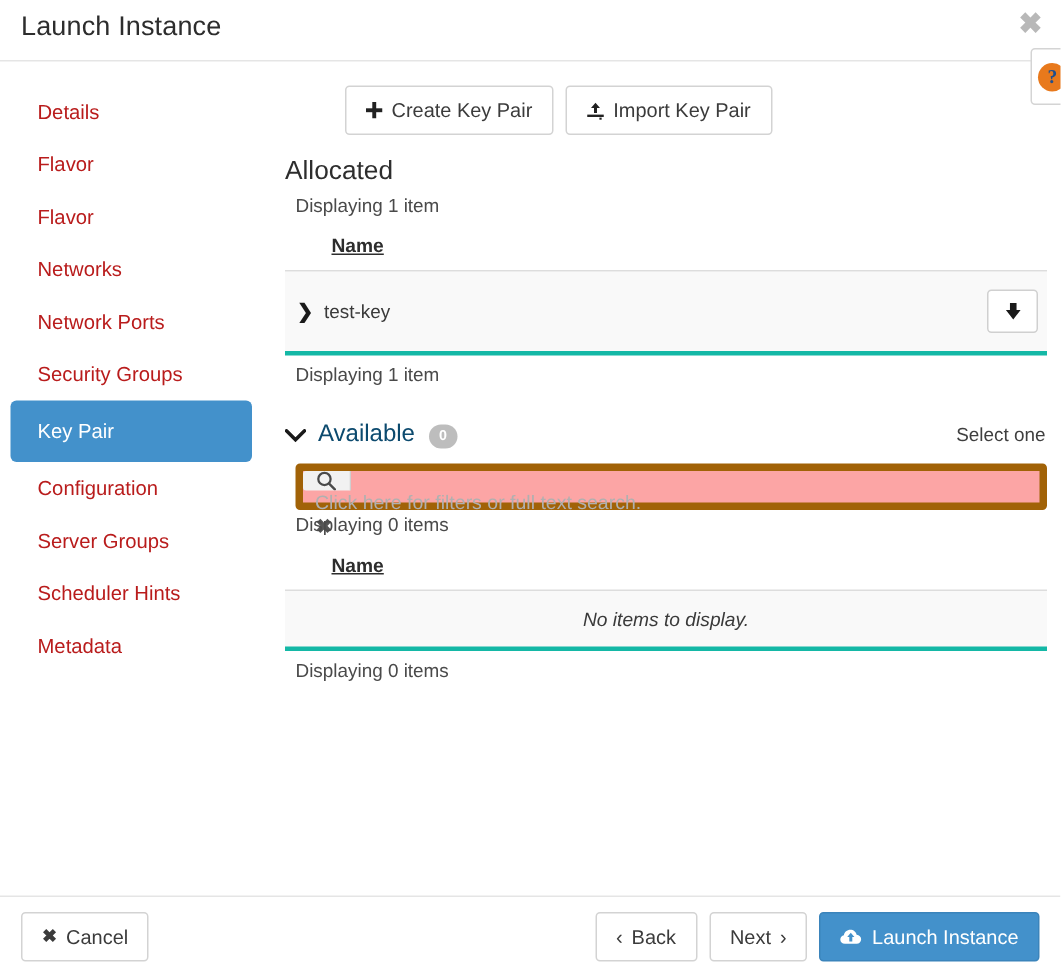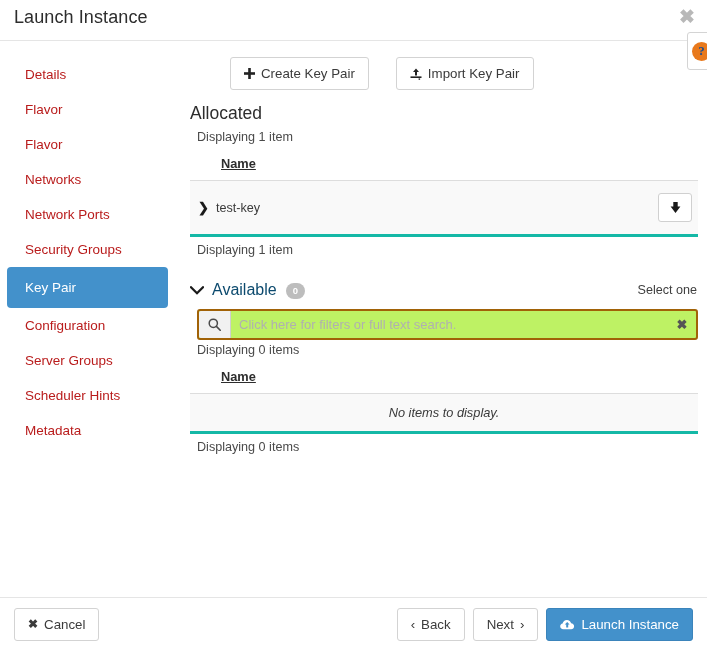--- a/index.html
+++ b/index.html
@@ -121,21 +121,21 @@
     overflow: hidden;
   }
   .intro {
     font-size: 13.3px;
     line-height: 19px;
     color: #3a3a3a;
     margin: 0 0 14px 0;
     max-width: 470px;
   }
 
-  .btn-row { display: flex; gap: 27px; margin-bottom: 13px; padding-left: 40px; }
+  .btn-row { display: flex; gap: 8px; margin-bottom: 13px; padding-left: 40px; }
 
   .btn {
     font-family: "Liberation Sans", sans-serif;
     font-size: 13.3px;
     background: #ffffff;
     border: 1px solid #d3d3d3;
     border-radius: 3px;
     color: #3b3b3b;
     padding: 7px 13px;
     cursor: pointer;
@@ -248,25 +248,26 @@
     margin-left: auto;
     font-size: 12.6px;
     color: #3f3f3f;
     padding-right: 1px;
   }
 
   
   .searchbar {
     display: flex;
     align-items: stretch;
-    border: 2px solid #a16207;
+    border: 5px solid #a16207;
     border-radius: 3px;
     height: 31px;
     margin: 0 0 3px 7px;
-    background: #bef264;
+    background: #fca5a5;
+    flex-direction: column;
   }
   .search-ico-box {
     width: 32px;
     background: #f1f1f1;
     border-right: 1px solid #cfcfcf;
     display: flex;
     align-items: center;
     justify-content: center;
     border-radius: 2px 0 0 2px;
     cursor: pointer;

